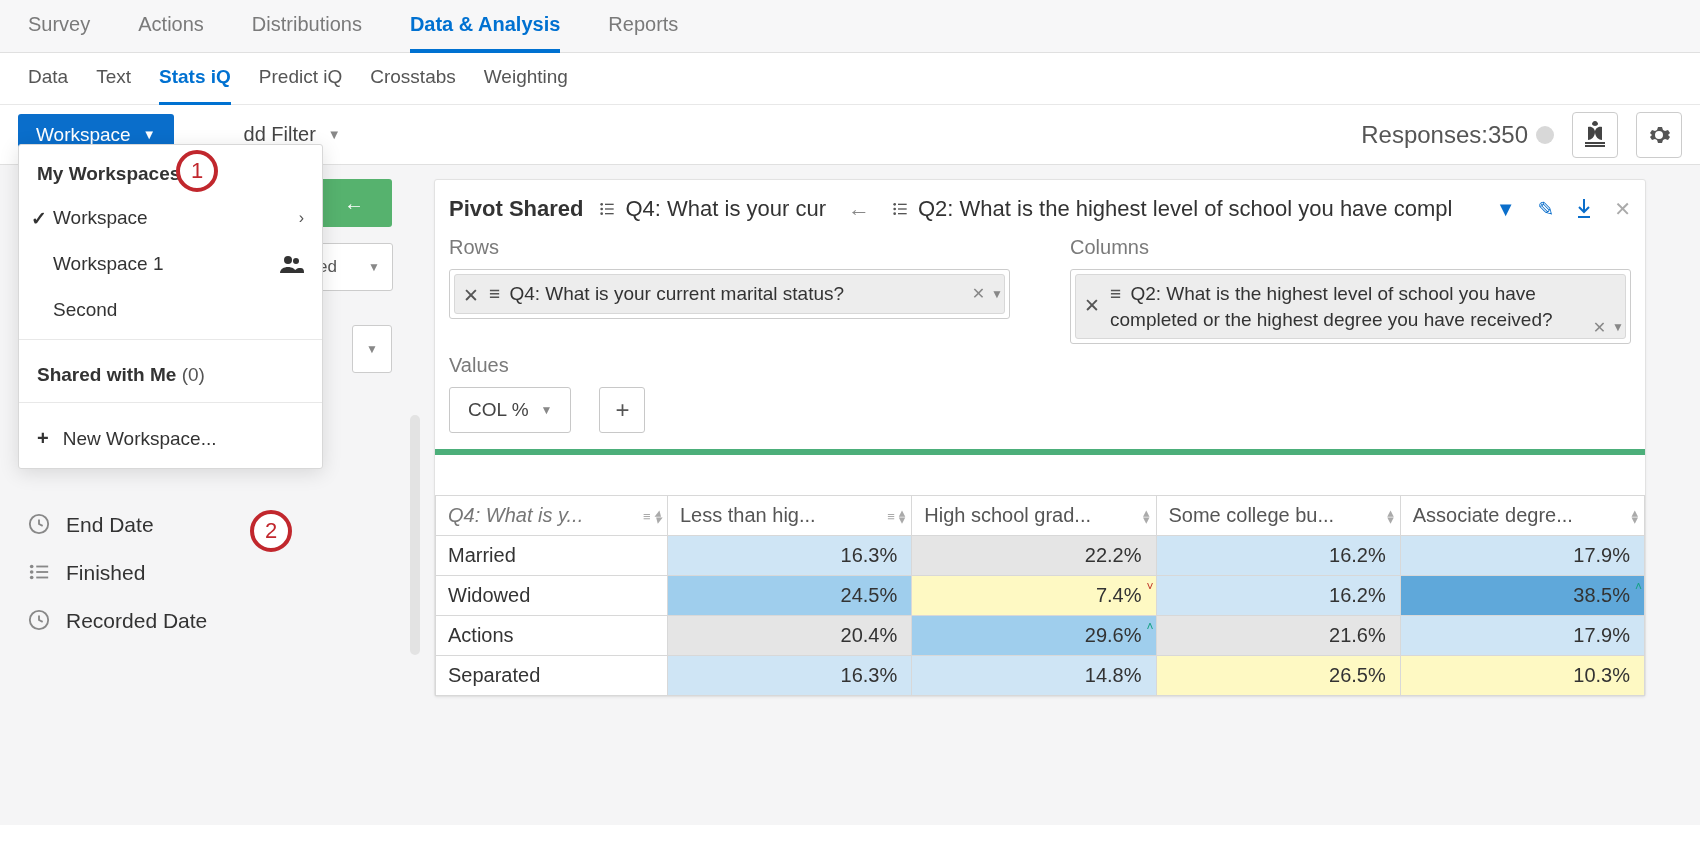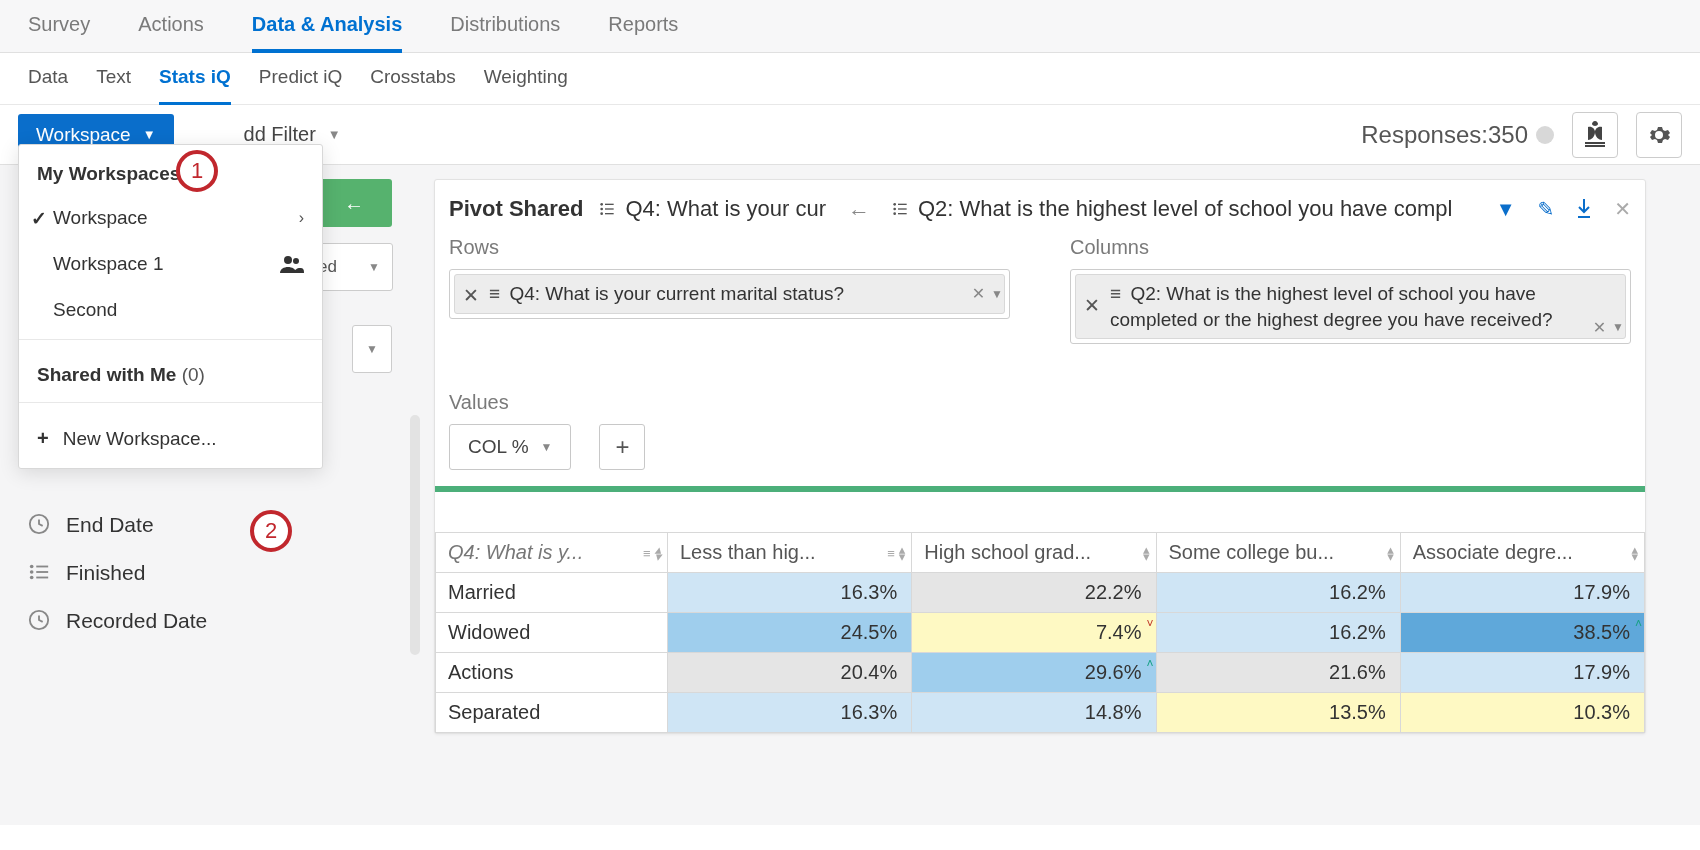--- a/index.html
+++ b/index.html
@@ -77,21 +77,21 @@
   .pill-box { border:1px solid #ccc; border-radius:3px; min-height:46px; padding:4px; position:relative; display:flex;}
   .pill { background:#ededed; border:1px solid #d8d8d8; border-radius:3px; padding:6px 40px 6px 34px; font-size:19px; color:#333; position:relative; line-height:1.35; width:100%;}
   .pill .px { position:absolute; left:8px; top:8px; color:#555; cursor:pointer;}
   .pill .li { margin-right:4px; color:#555;}
   .pill-side { position:absolute; right:6px; top:0; bottom:0; width:40px; display:flex; align-items:center; justify-content:flex-end; gap:6px; color:#888;}
   .pill-side .xr { font-size:16px; cursor:pointer;}
   .pill-side .dd { font-size:12px; cursor:pointer;}
   .cols .pill-side { top:auto; bottom:6px; height:20px;}
   
   .values-row { padding:2px 14px 16px;}
-  .val-label { font-size:20px; color:#7a7a7a; margin-bottom:10px;margin-top:37px;}
+  .val-label { font-size:20px; color:#7a7a7a; margin-bottom:10px;}
   .val-controls { display:flex; gap:28px;}
   .col-btn { border:1px solid #c8c8c8; border-radius:3px; padding:10px 18px; font-size:19px; color:#444; display:flex; align-items:center; cursor:pointer;}
   .col-btn .chev3 { margin-left:12px; font-size:12px; color:#888;}
   .add-btn { width:46px; height:46px; border:1px solid #c8c8c8; border-radius:3px; display:flex; align-items:center; justify-content:center; font-size:24px; color:#555; cursor:pointer;}
   
   .green-bar { height:6px; background:#4caf7a;}
   
   
   table.pivot { border-collapse:collapse; width:100%; table-layout:fixed;}
   table.pivot th, table.pivot td { border:1px solid #d8d8d8; font-size:20px; padding:8px 12px; position:relative;}
@@ -107,22 +107,22 @@
   
   
   svg { display:block;}
 </style>
 </head>
 <body>
 
 <div class="topnav">
   <div class="tab">Survey</div>
   <div class="tab">Actions</div>
+  <div class="tab">Distributions</div>
   <div class="tab active">Data &amp; Analysis</div>
-  <div class="tab">Distributions</div>
   <div class="tab">Reports</div>
 </div>
 
 <div class="subnav">
   <div class="stab">Data</div>
   <div class="stab">Text</div>
   <div class="stab active">Stats iQ</div>
   <div class="stab">Predict iQ</div>
   <div class="stab">Crosstabs</div>
   <div class="stab">Weighting</div>
@@ -399,20 +399,20 @@
               <td class="rowlabel">Actions</td>
               <td class="data s3">20.4%</td>
               <td class="data s4">29.6%<span class="ind up">˄</span></td>
               <td class="data s3">21.6%</td>
               <td class="data s2">17.9%</td>
             </tr>
             <tr>
               <td class="rowlabel">Separated</td>
               <td class="data s2">16.3%</td>
               <td class="data s2">14.8%</td>
-              <td class="data s1">13.5%</td>
+              <td class="data s1">26.5%</td>
               <td class="data s1">10.3%</td>
             </tr>
           </tbody>
       </table>
     </div>
   </div>
 </div>
 
 </body></html>

